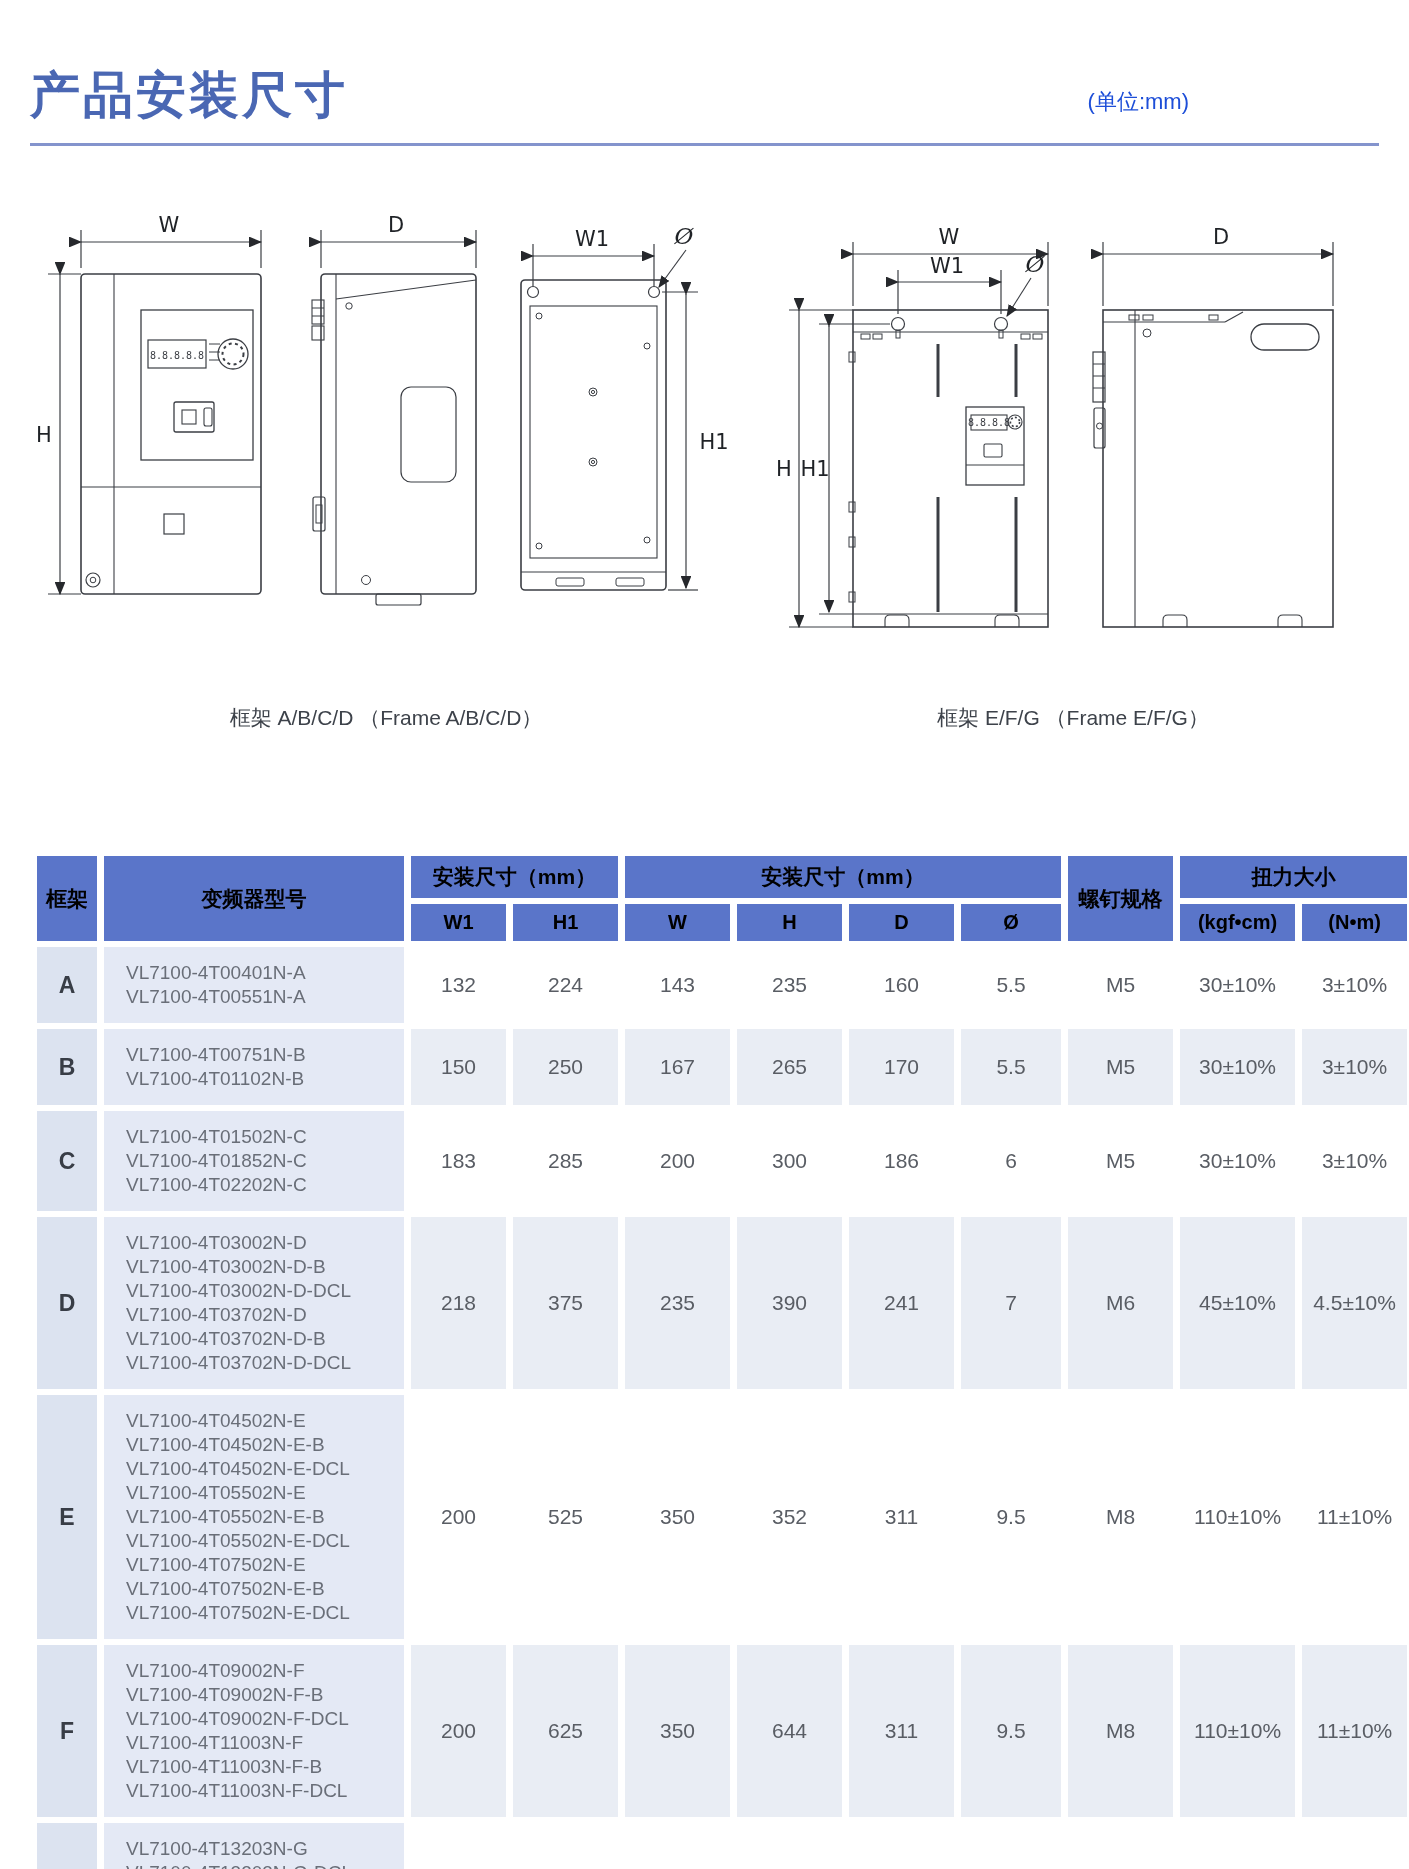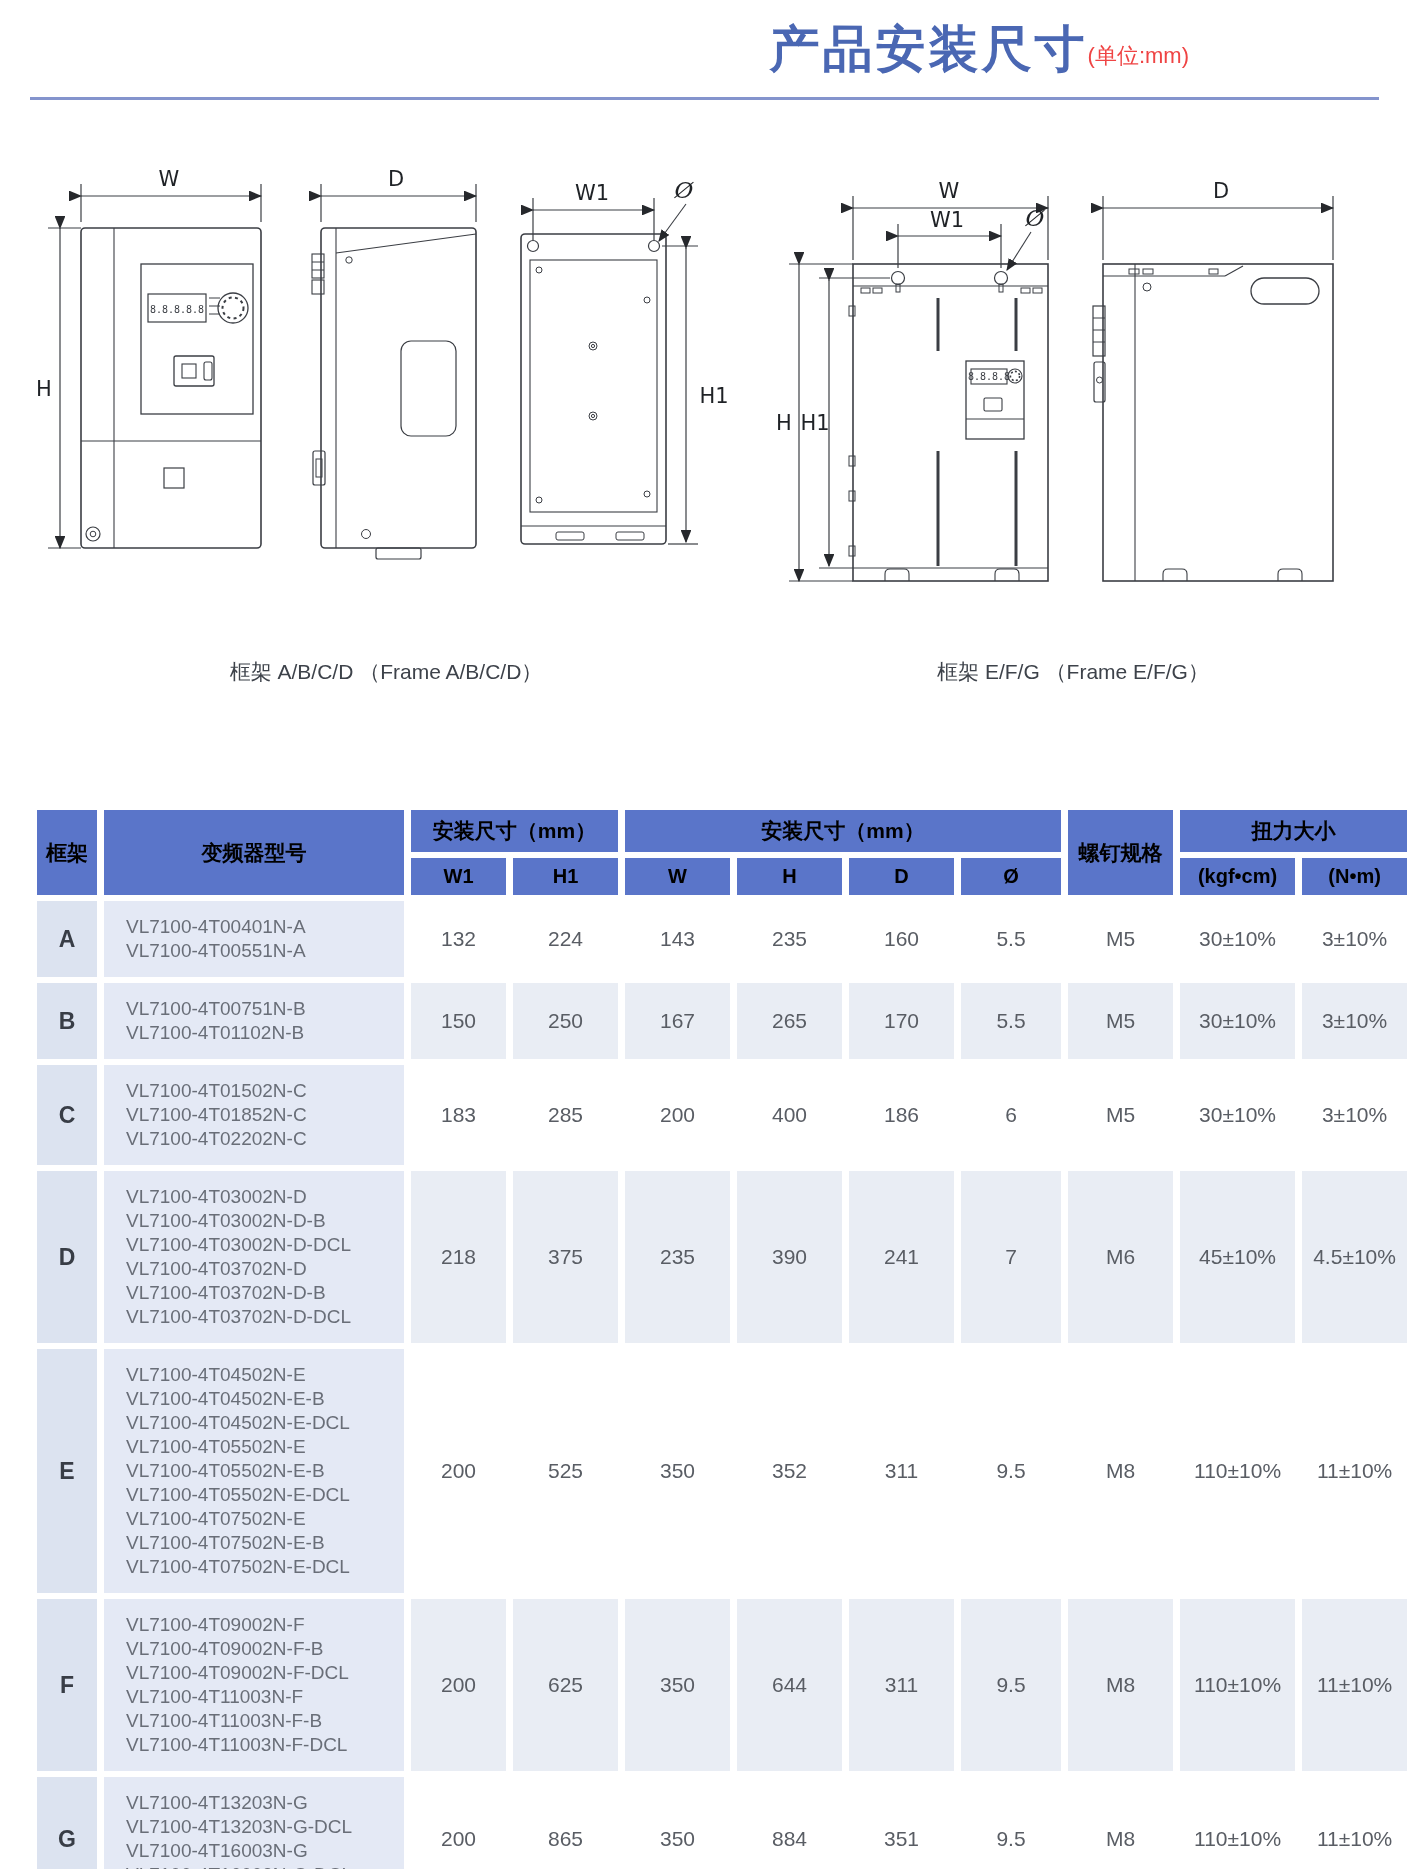--- a/index.html
+++ b/index.html
@@ -1,22 +1,22 @@
 <!DOCTYPE html>
 <html><head>
 <meta charset="utf-8">
 <style>
   html,body { margin:0; padding:0; background:#ffffff; }
   body { font-family:"Liberation Sans","DejaVu Sans",sans-serif; color:#3c4148; }
   .page { width:1409px; height:1869px; box-sizing:border-box; padding:22px 30px 0 30px; background:#fff; overflow:hidden; }
 
   
-  .page-header { display:flex; justify-content:flex-end; align-items:flex-end; }
+  .page-header { display:flex; justify-content:space-between; align-items:flex-end;margin-top:46px; }
   .page-title { font-size:50px; font-weight:bold; color:#4a67b3; letter-spacing:3px; line-height:1.1; margin:0; }
-  .unit-note { font-size:22px; color:#ef4444; padding-bottom:6px; padding-right:190px; }
+  .unit-note { font-size:22px; color:#1d4ed8; padding-bottom:6px; padding-right:190px; }
   .title-rule { height:3px; background:#8494cd; border:none; margin:20px 0 0 0; }
 
   
   .diagrams { margin-top:56px; display:flex; justify-content:space-between; align-items:flex-start; padding:0 6px; }
   figure { margin:0; }
   figcaption { text-align:center; font-size:21px; color:#3d424a; margin-top:18px; }
   .tech { stroke:#3b3e44; fill:none; }
   .dimtxt { font-family:"DejaVu Sans",sans-serif; font-size:21px; fill:#1f2226; stroke:none; }
   .phitxt { font-family:"DejaVu Serif",serif; font-style:italic; font-size:23px; fill:#1f2226; stroke:none; }
   .seg { font-family:"DejaVu Sans Mono",monospace; font-size:10px; fill:#3b3e44; stroke:none; }
@@ -311,21 +311,21 @@
       </tr>
 
       <tr>
         <td class="frame-cell">C</td>
         <td class="model-cell">VL7100-4T01502N-C
 VL7100-4T01852N-C
 VL7100-4T02202N-C</td>
         <td class="val-cell">183</td>
         <td class="val-cell">285</td>
         <td class="val-cell">200</td>
-        <td class="val-cell">400</td>
+        <td class="val-cell">300</td>
         <td class="val-cell">186</td>
         <td class="val-cell">6</td>
         <td class="val-cell">M5</td>
         <td class="val-cell">30±10%</td>
         <td class="val-cell">3±10%</td>
       </tr>
 
       <tr class="alt">
         <td class="frame-cell">D</td>
         <td class="model-cell">VL7100-4T03002N-D

